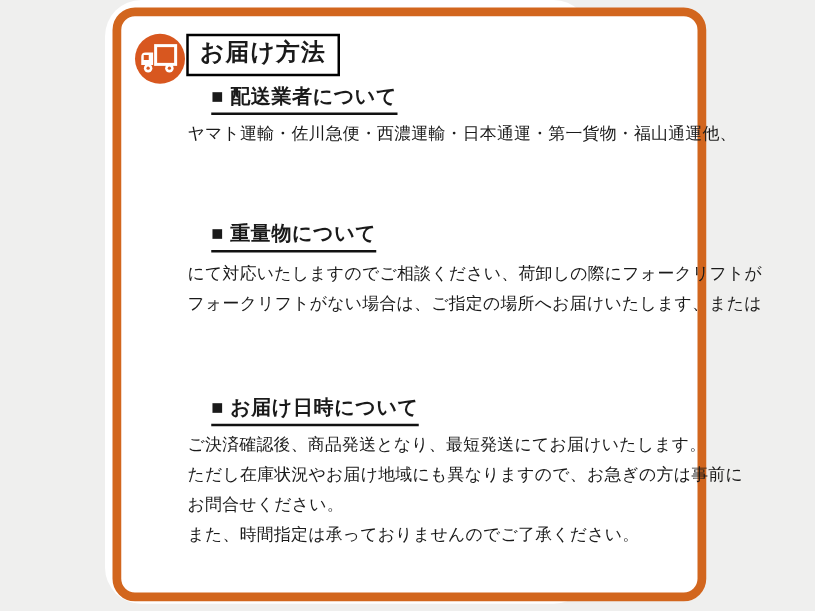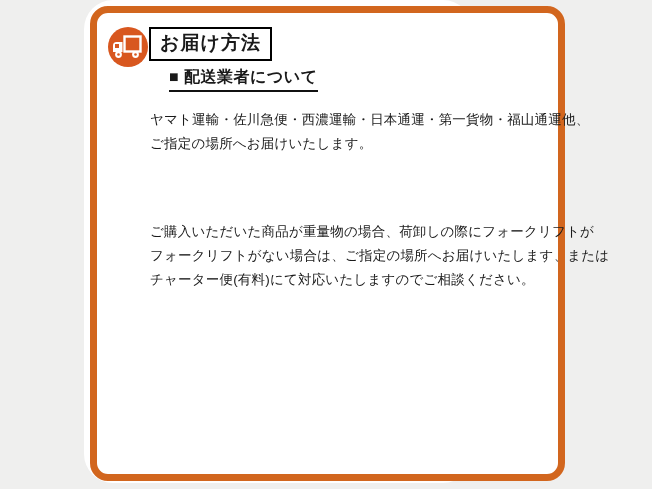--- a/index.html
+++ b/index.html
@@ -54,21 +54,20 @@
     white-space:nowrap;
     margin-left:32px;
   }
   .sec-body{
     position:absolute;
     left:53px;
     font-size:13.5px;
     line-height:24px;
     white-space:nowrap;
     letter-spacing:0.2px;
-    margin-top:13px;
   }
   #sec1-heading{top:54px;}
   #sec1-body{top:82px;}
   #sec2-heading{top:164px;}
   #sec2-body{top:194px;}
   #sec3-heading{top:303px;}
   #sec3-body{top:331px;}
 </style>
 </head>
 <body>
@@ -89,24 +88,30 @@
         <circle cx="11.5" cy="28.5" r="1.3" fill="#d8571f"></circle>
         <circle cx="28.5" cy="28.5" r="3.4" fill="#ffffff"></circle>
         <circle cx="28.5" cy="28.5" r="1.3" fill="#d8571f"></circle>
       </svg>
     </span>
     <div class="title-box">お届け方法</div>
 
     <div class="sec-heading" id="sec1-heading">■ 配送業者について</div>
     <div class="sec-body" id="sec1-body">
       <div>ヤマト運輸・佐川急便・西濃運輸・日本通運・第一貨物・福山通運他、</div>
-      <div>ご指定の場所へお届けいたします。</div>
     </div>
 
+    <div class="sec-heading" id="sec2-heading">■ 重量物について</div>
     <div class="sec-body" id="sec2-body">
-      <div>ご購入いただいた商品が重量物の場合、荷卸しの際にフォークリフトが</div>
+      <div>にて対応いたしますのでご相談ください、荷卸しの際にフォークリフトが</div>
       <div>フォークリフトがない場合は、ご指定の場所へお届けいたします、または</div>
-      <div>チャーター便(有料)にて対応いたしますのでご相談ください。</div>
     </div>
 
+    <div class="sec-heading" id="sec3-heading">■ お届け日時について</div>
+    <div class="sec-body" id="sec3-body">
+      <div>ご決済確認後、商品発送となり、最短発送にてお届けいたします。</div>
+      <div>ただし在庫状況やお届け地域にも異なりますので、お急ぎの方は事前に</div>
+      <div>お問合せください。</div>
+      <div>また、時間指定は承っておりませんのでご了承ください。</div>
+    </div>
 
   </div>
 </div>
 
 </body></html>

